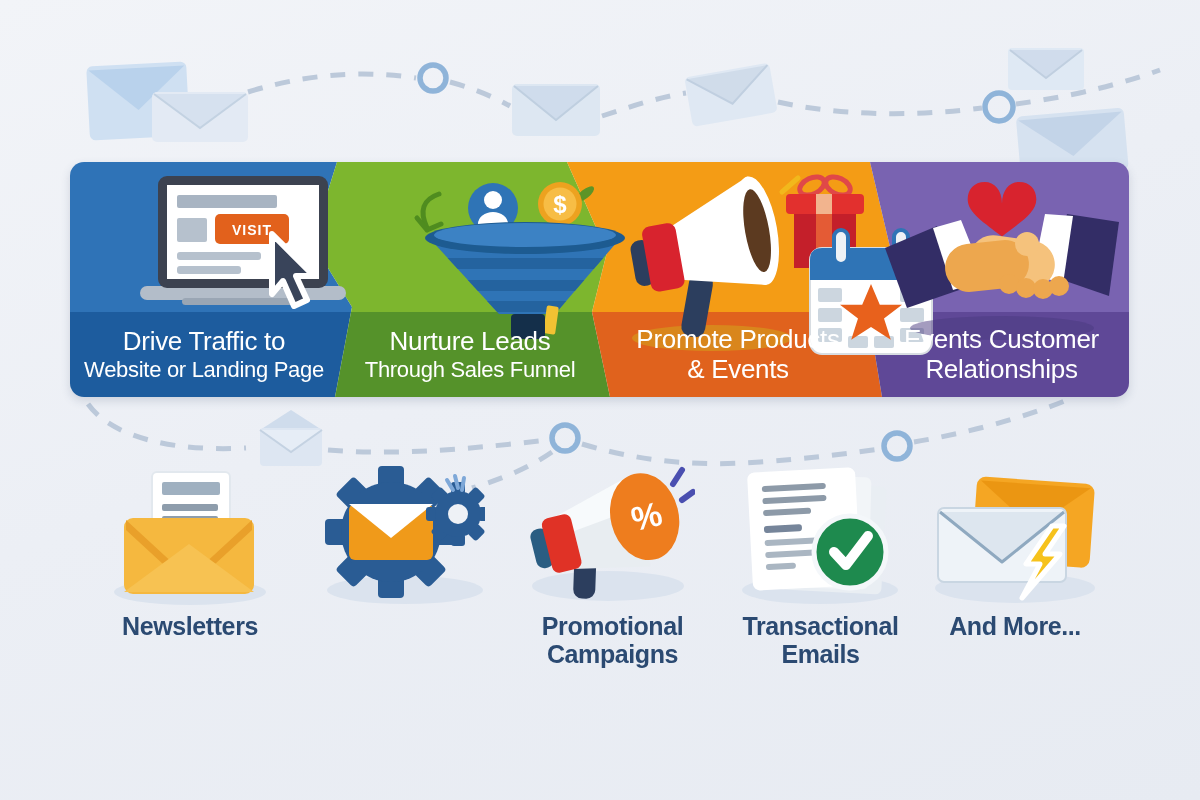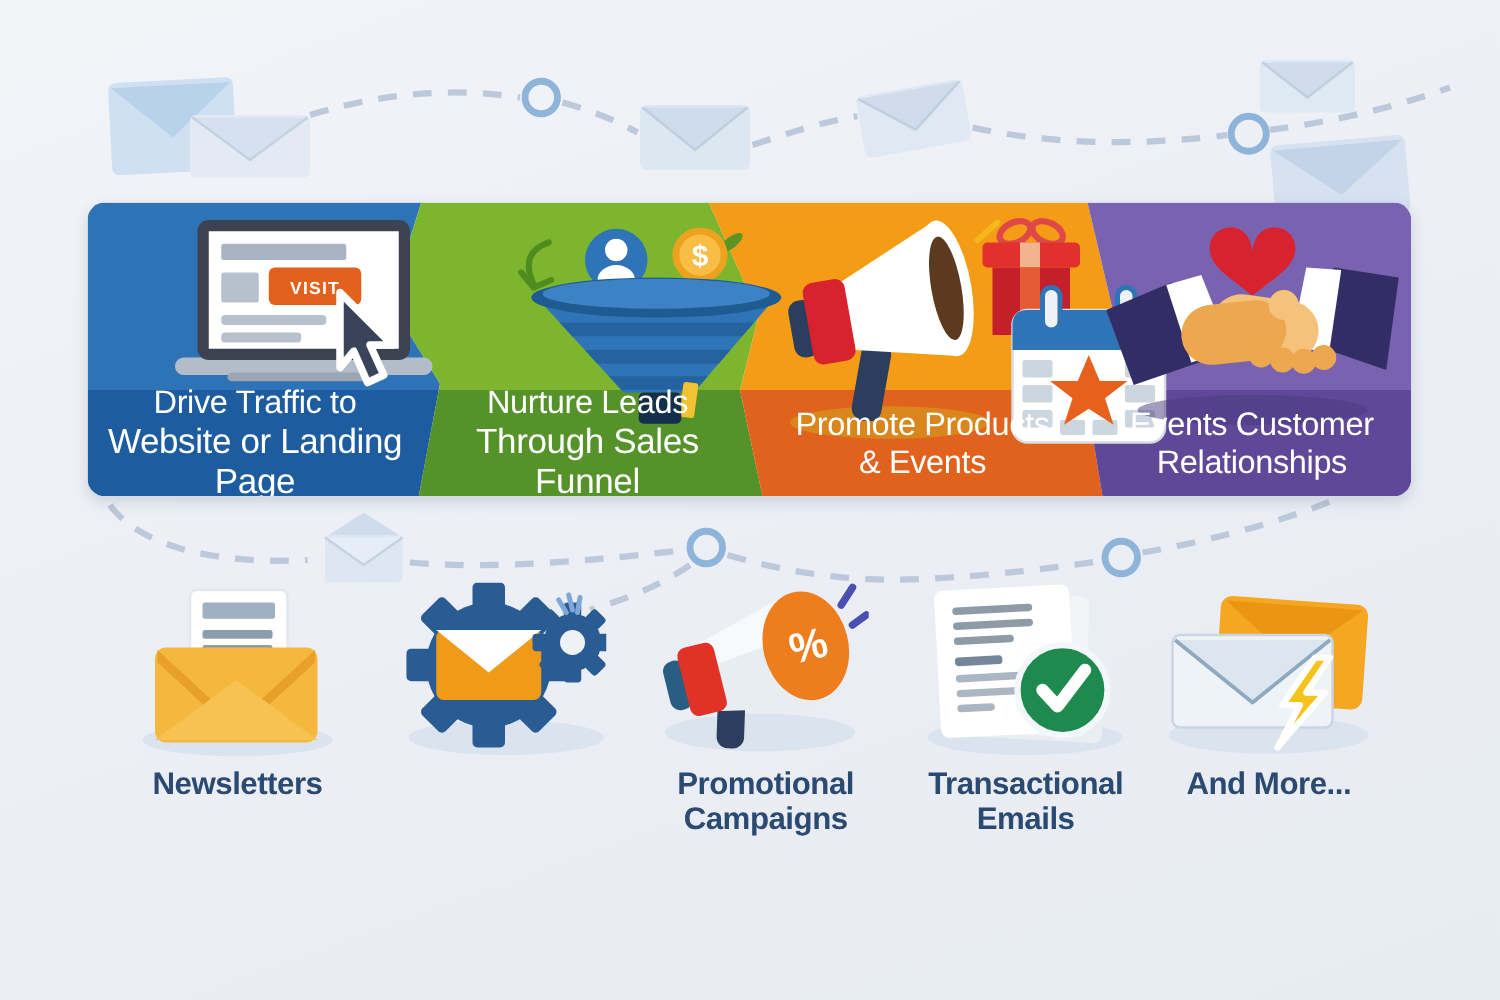--- a/index.html
+++ b/index.html
@@ -14,21 +14,21 @@
     border-radius:14px;overflow:hidden;z-index:2;
     box-shadow:0 4px 10px rgba(60,80,110,0.18);
   }
   .banner svg{position:absolute;left:0;top:0;}
   .seg-label{
     position:absolute;top:150px;height:85px;z-index:3;
     display:flex;flex-direction:column;justify-content:center;align-items:center;
     color:#ffffff;font-weight:normal;text-align:center;line-height:1.15;
   }
   .seg-label .l1{font-size:26px;letter-spacing:-0.3px;}
-  .seg-label .l2{font-size:28px;letter-spacing:-0.3px;}
+  .seg-label .l2{font-size:22px;letter-spacing:-0.3px;}
   .seg-label .l2.big{font-size:26px;}
   .channel{
     position:absolute;top:466px;z-index:2;text-align:center;
   }
   .channel .label{
     font-weight:bold;color:#2b4a72;font-size:25px;
     line-height:1.12;letter-spacing:-0.4px;
   }
 </style>
 </head>

